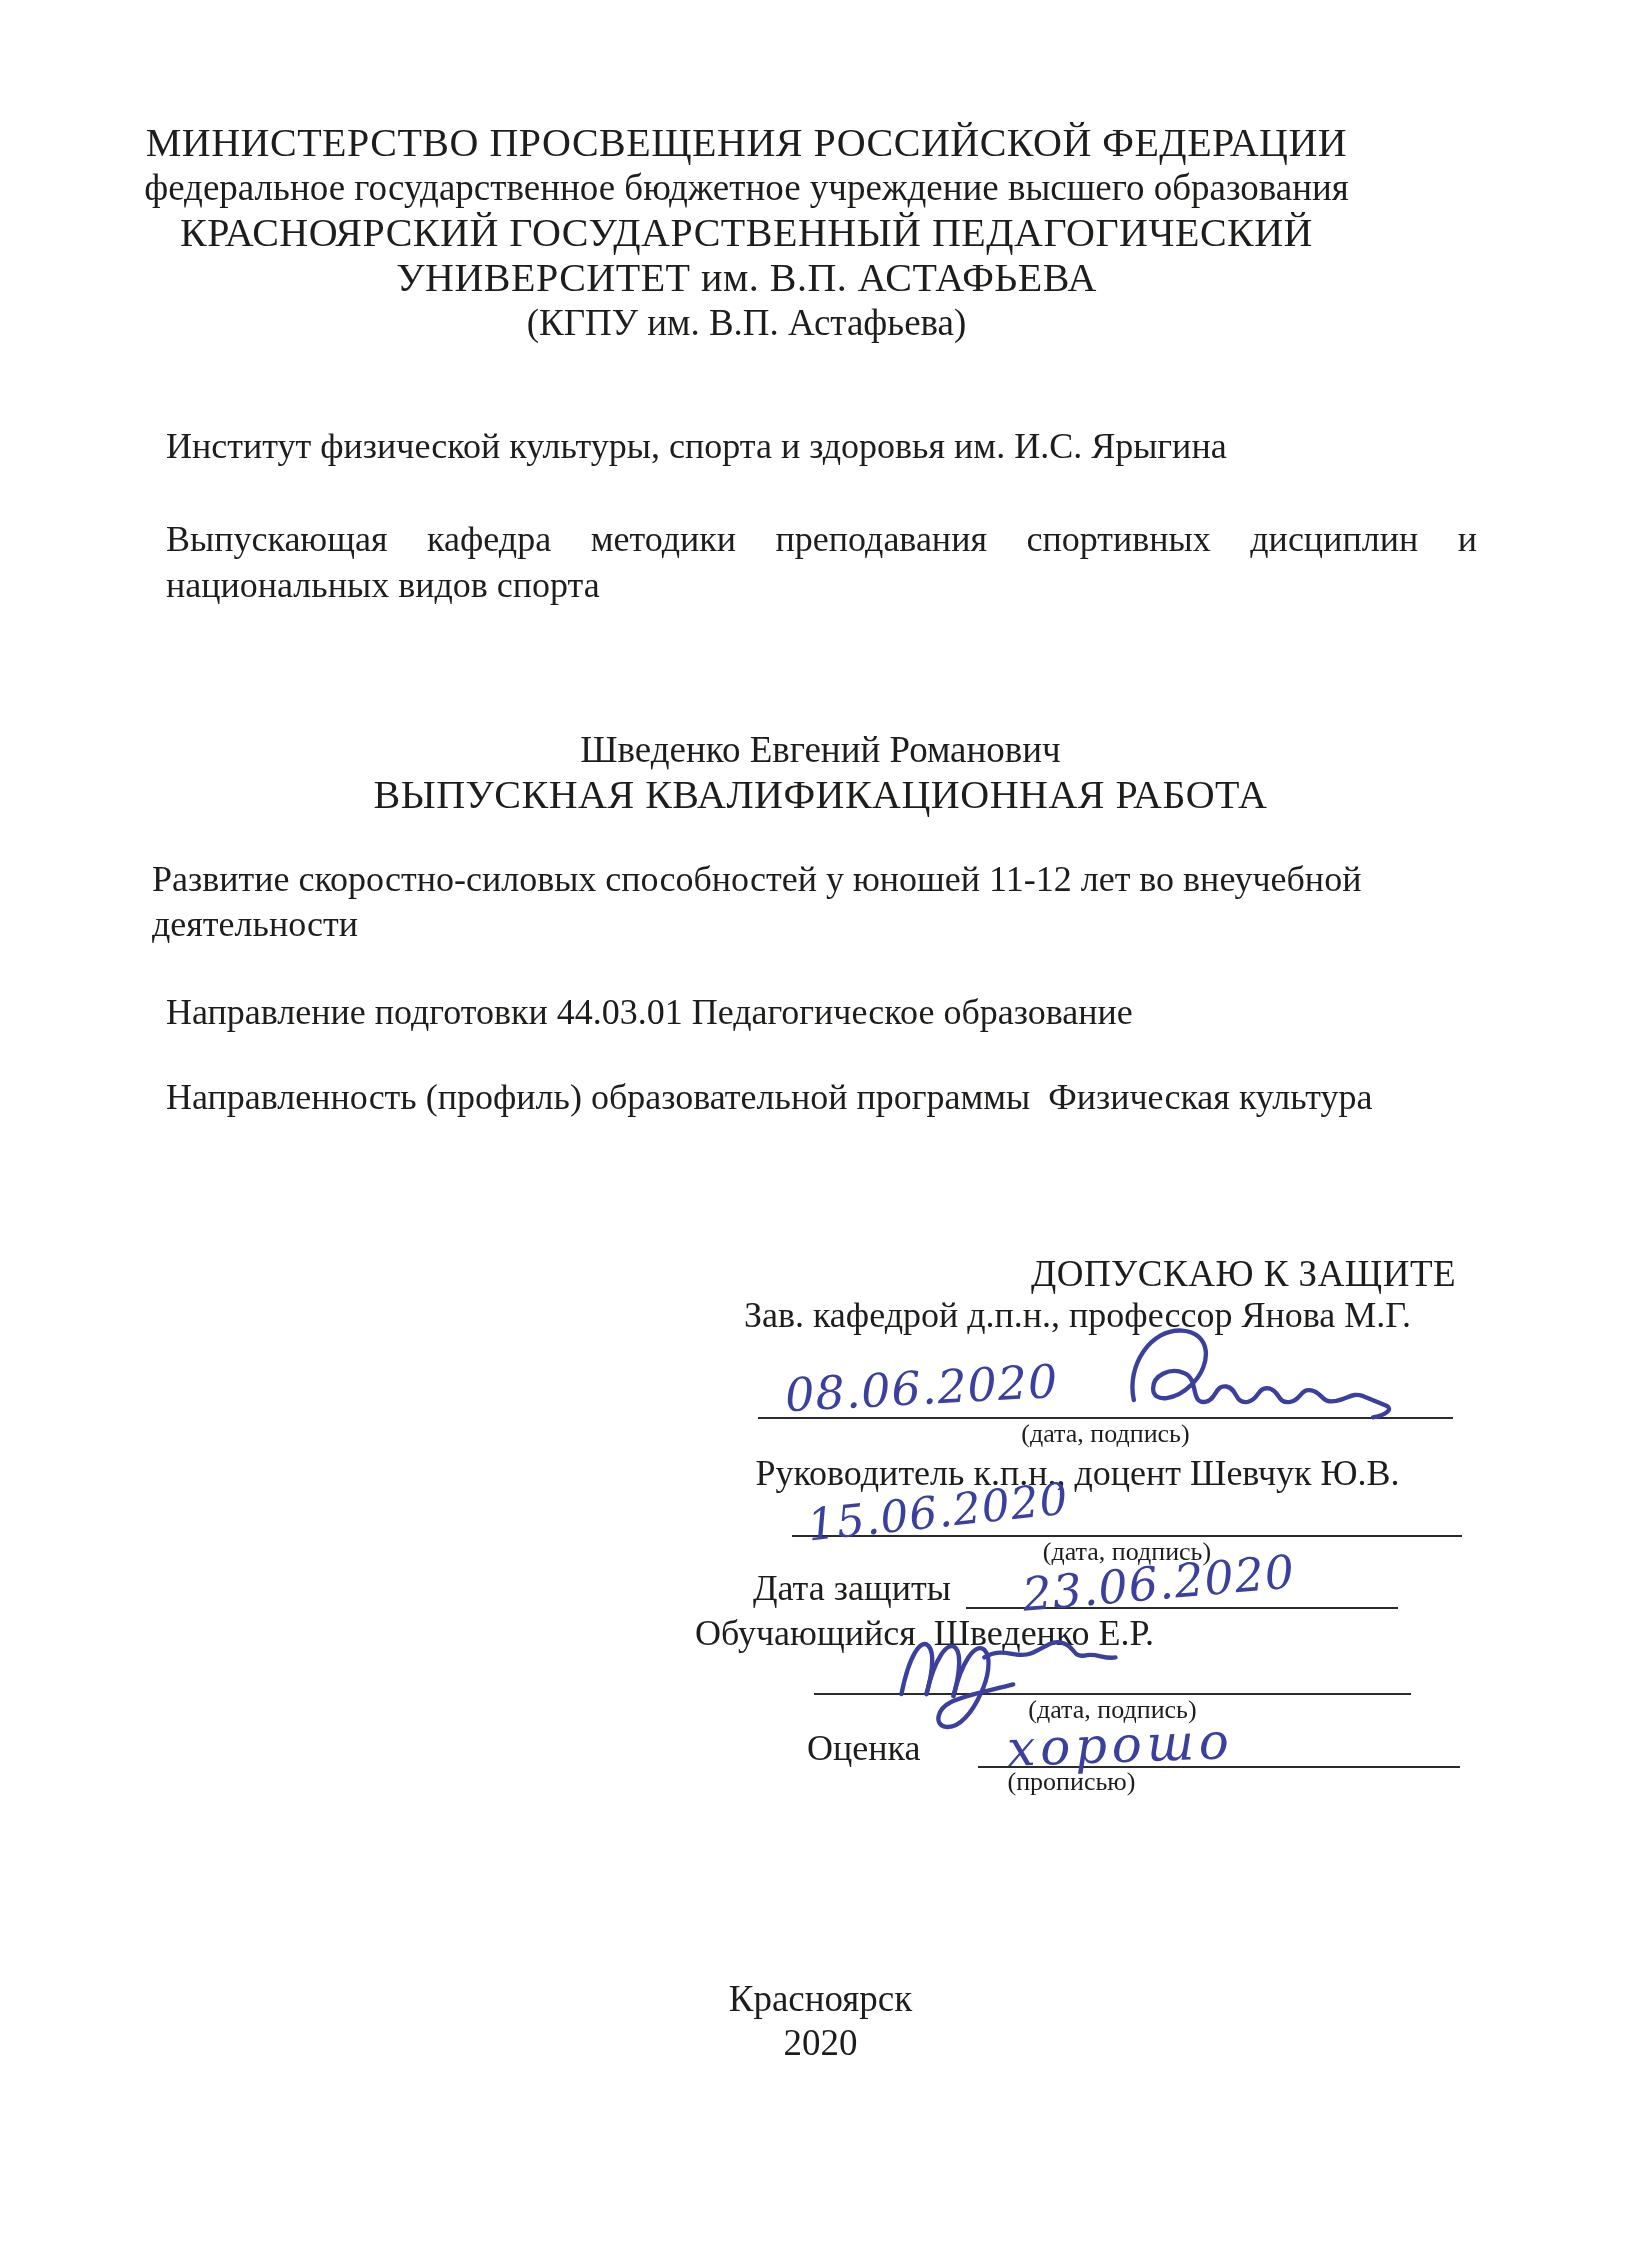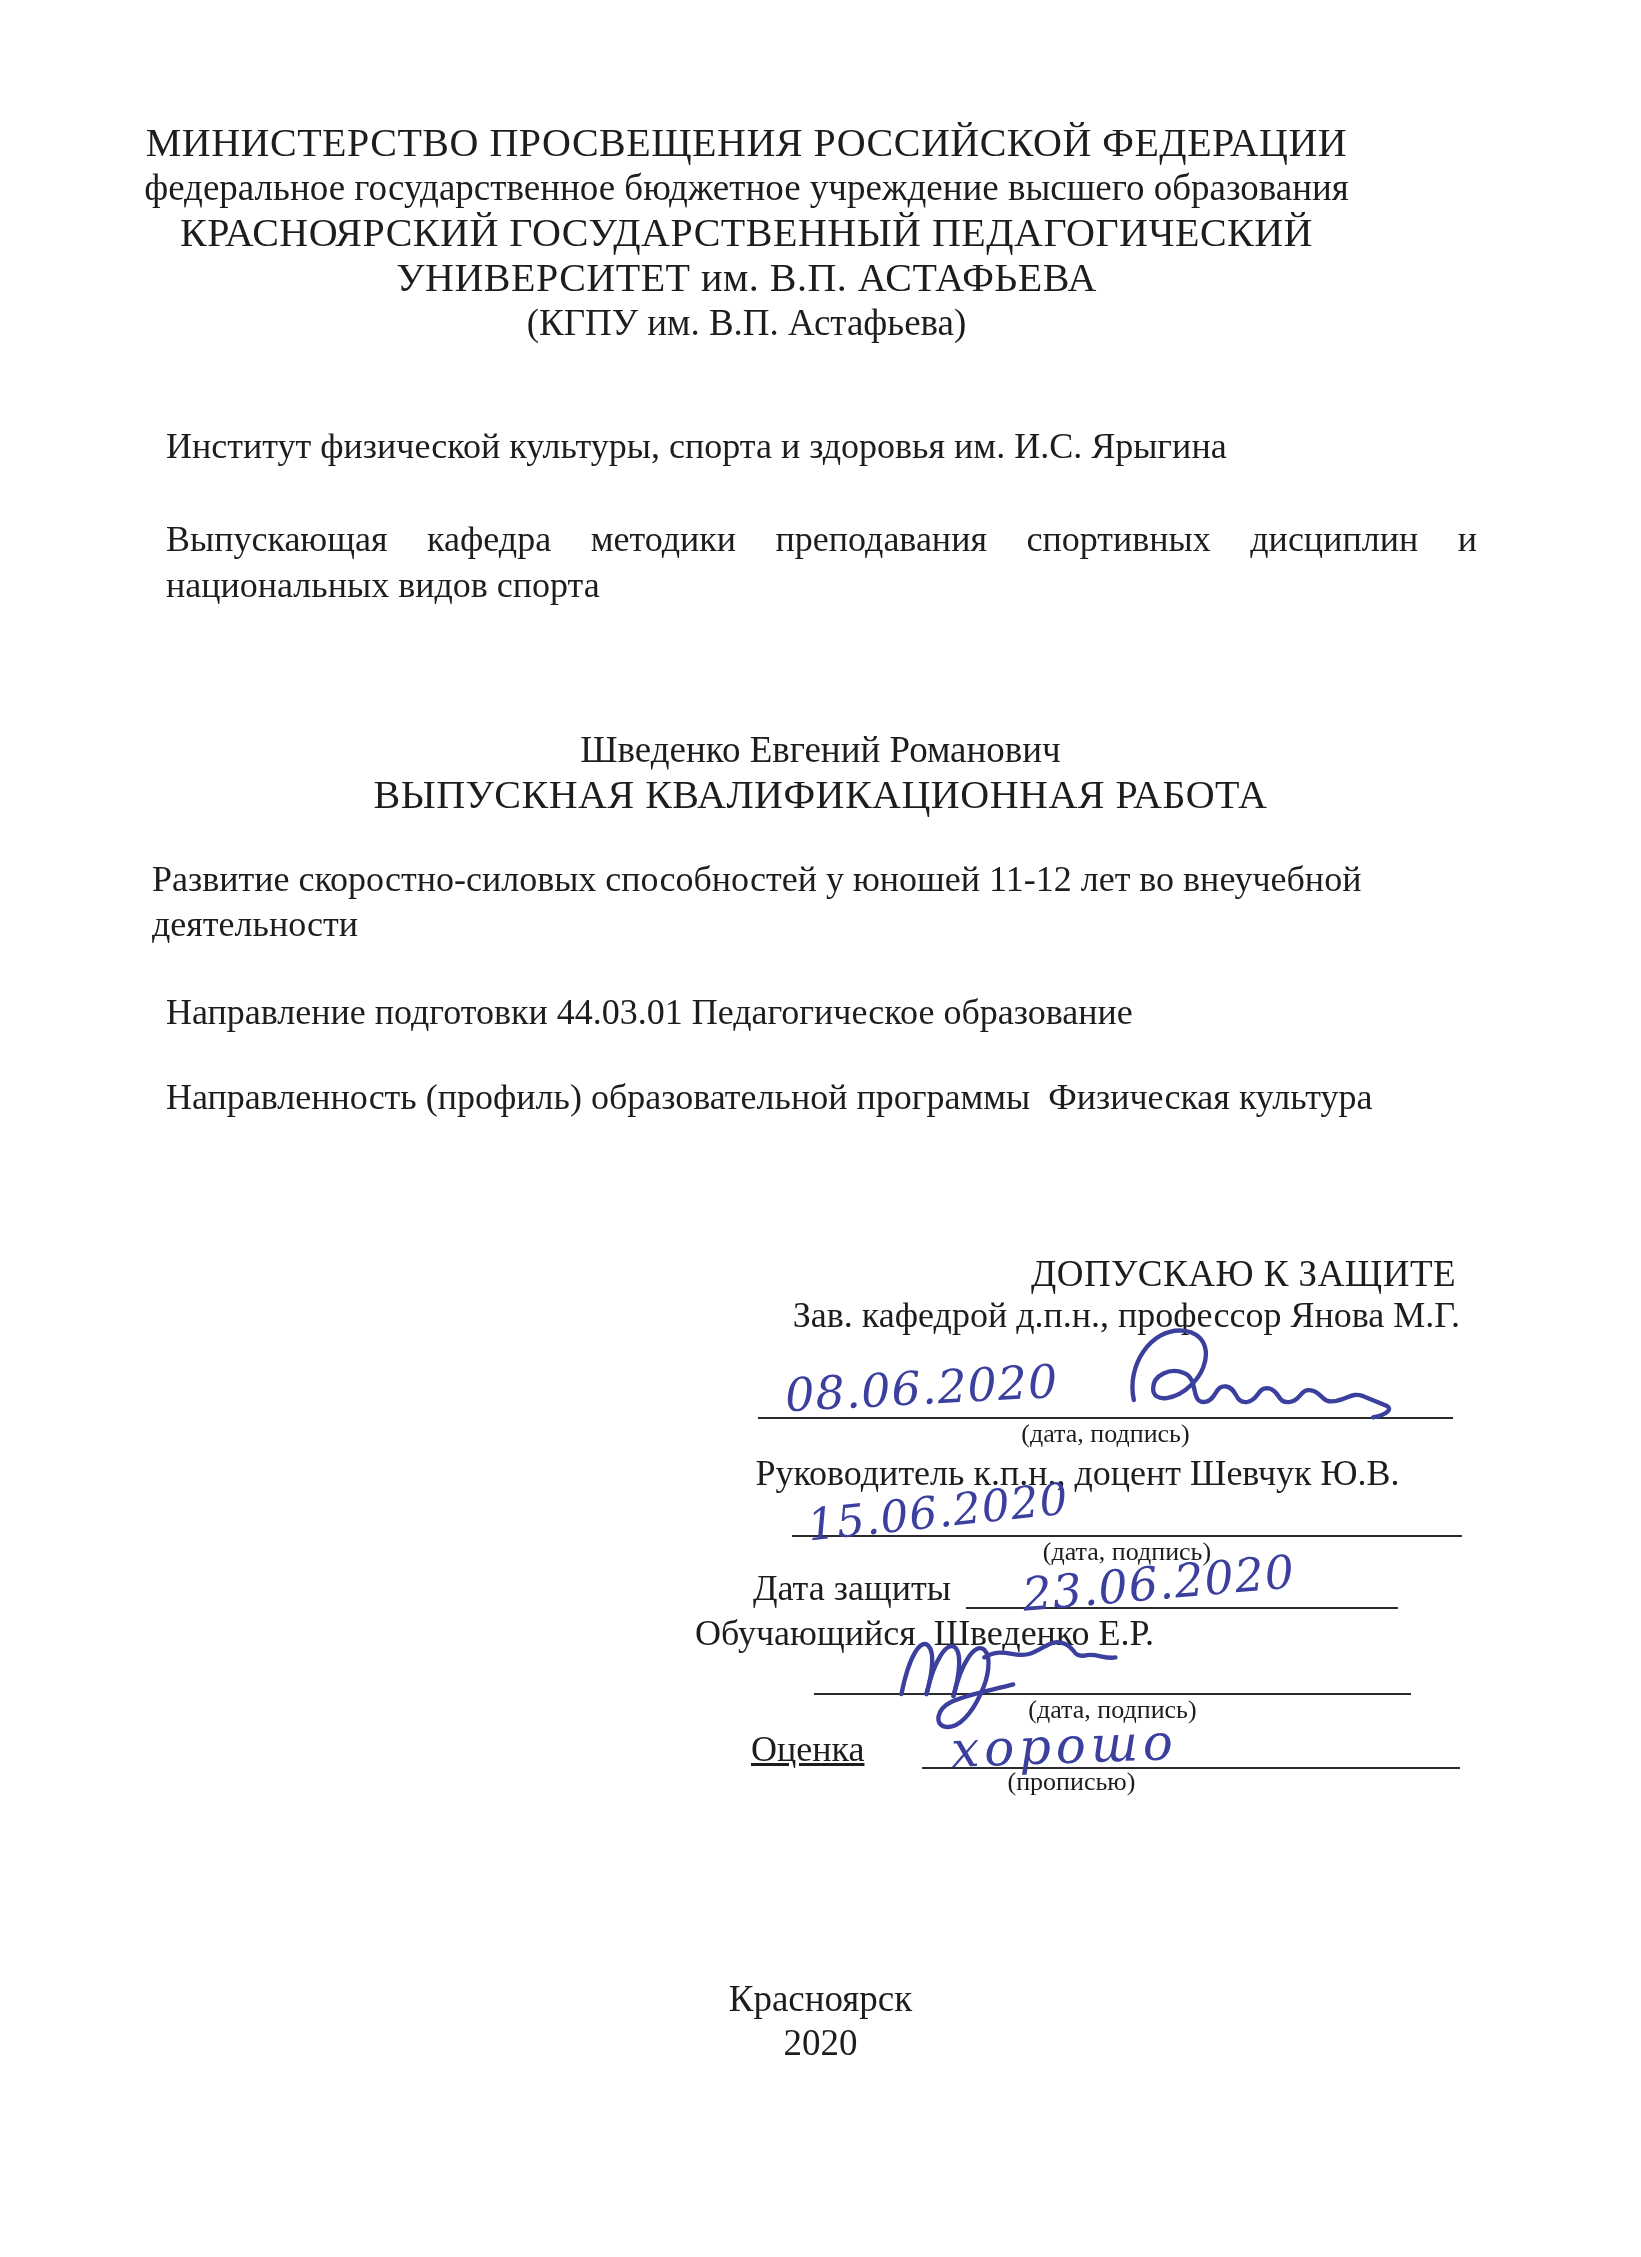--- a/index.html
+++ b/index.html
@@ -31,33 +31,33 @@
   .author-block{top:728px;left:0;width:1641px;text-align:center;}
   .author{font-size:37px;line-height:44px;}
   .worktype{font-size:40px;line-height:46px;letter-spacing:0.5px;}
   .title-block{top:857px;left:152px;width:1311px;line-height:45px;}
   .direction{top:991px;left:166px;width:1311px;}
   .profile{top:1076px;left:166px;width:1311px;}
   .pre{white-space:pre-wrap;}
   
   .approval{top:1253px;left:695px;width:765px;}
   .adm{text-align:right;font-size:37px;line-height:41px;padding-right:3.9px;letter-spacing:0.5px;}
-  .head-line{text-align:right;font-size:36px;line-height:42px;}
+  .head-line{text-align:center;font-size:36px;line-height:42px;}
   .sigrow1{position:relative;margin-left:63px;width:695px;height:81px;border-bottom:2.9px solid var(--line);}
   .cap{font-size:26px;line-height:29px;text-align:center;}
   .cap1{margin-left:63px;width:695px;}
   .sup-line{text-align:center;font-size:36px;line-height:39px;margin-top:5.8px;}
   .sigrow2{position:relative;margin-left:97px;width:670px;height:42px;border-bottom:2.9px solid var(--line);}
   .cap2{margin-left:97px;width:670px;}
   .defrow{display:flex;align-items:flex-end;margin-left:58px;margin-top:5.8px;height:37px;font-size:36px;}
   .def-line{position:relative;width:432px;margin-left:15.4px;height:37px;border-bottom:2.9px solid var(--line);}
   .student-line{margin-top:7.7px;font-size:36px;line-height:35px;}
   .sigrow3{position:relative;margin-left:119px;width:597px;height:42px;border-bottom:2.9px solid var(--line);}
   .cap3{margin-left:119px;width:597px;}
-  .graderow{display:flex;align-items:flex-start;margin-left:56px;margin-top:3.9px;height:39px;font-size:36px;text-decoration:underline;}
+  .graderow{display:flex;align-items:center;margin-left:112px;margin-top:3.9px;height:39px;font-size:36px;}
   .grade-line{position:relative;flex:1;margin-left:58px;height:39px;border-bottom:2.9px solid var(--line);}
   .cap4{margin-left:222px;width:309px;}
   
   .ink{
     font-family:"DejaVu Serif",serif;font-style:italic;color:var(--ink);
     white-space:nowrap;
   }
   .hd-date{position:absolute;left:27px;bottom:1.9px;font-size:46px;transform:rotate(-3deg);letter-spacing:1px;}
   .sup-date{position:absolute;left:15.4px;bottom:-1.9px;font-size:44px;transform:rotate(-6deg);letter-spacing:1px;}
   .def-date{position:absolute;left:56px;bottom:-3.9px;font-size:46px;transform:rotate(-5deg);letter-spacing:1px;}

